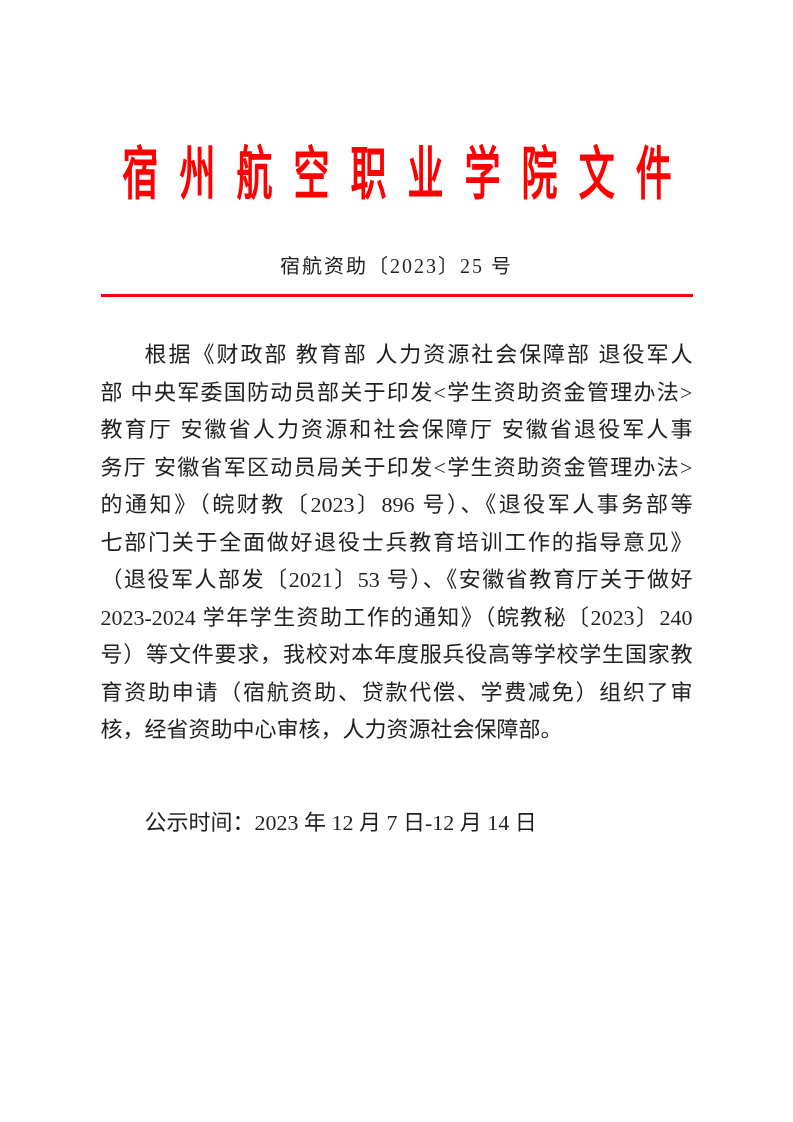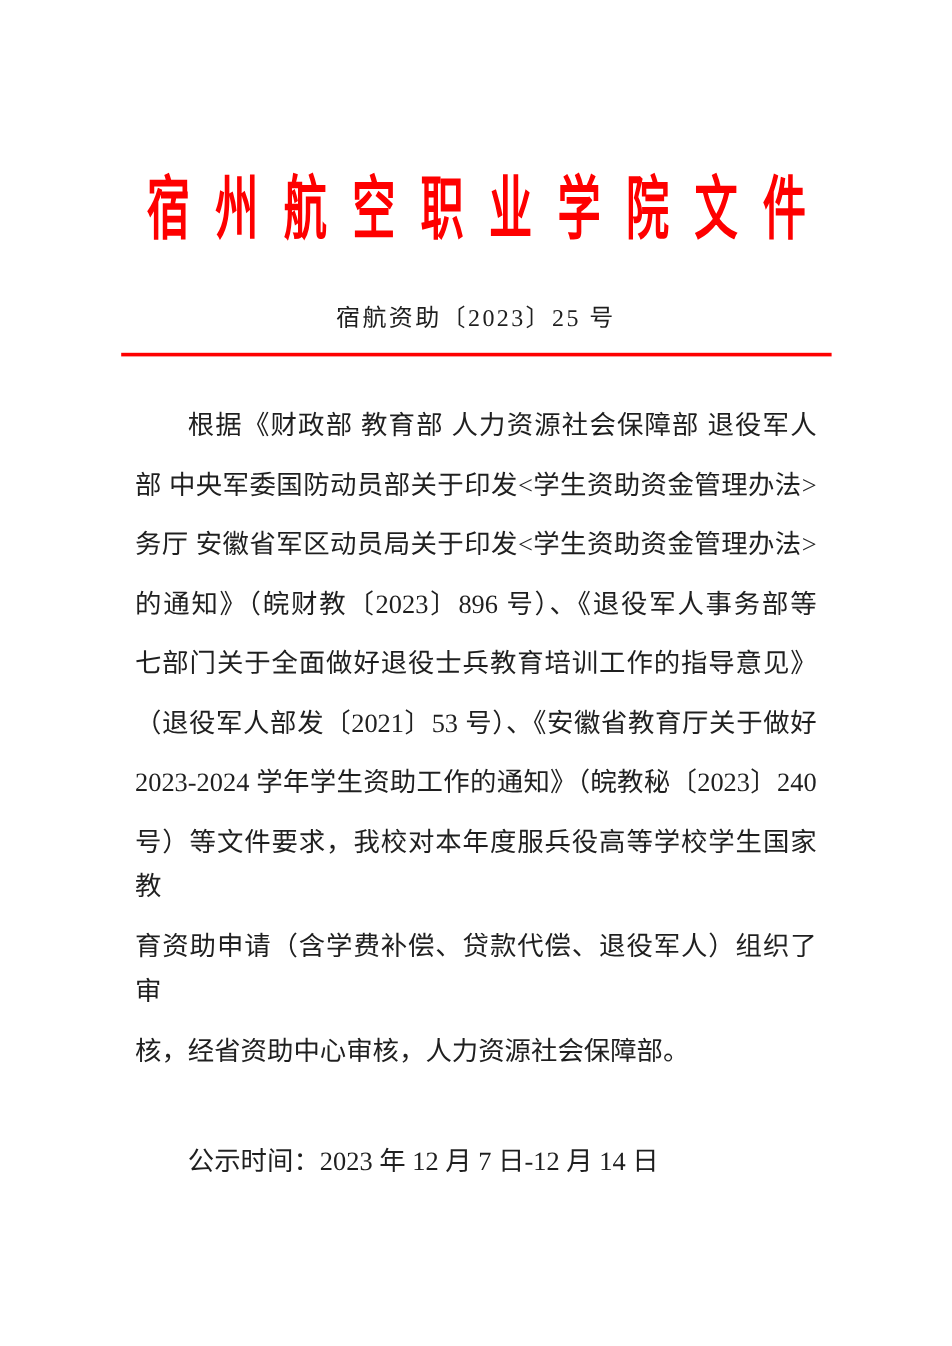--- a/index.html
+++ b/index.html
@@ -58,21 +58,21 @@
     line-height: 36px;
     color: var(--title-ink);
     white-space: nowrap;
   }
   .body-text {
     width: 592px;
     margin: 39px auto 0;
     font-size: 22px;
     line-height: 37.5px;
   }
-  .body-text p, .footer-block p { margin: 12px; }
+  .body-text p, .footer-block p { margin: 0; }
   .line-fill {
     text-align: justify;
     text-align-last: justify;
   }
   .line-left {
     text-align: left;
     text-align-last: left;
   }
   .indent { text-indent: 2em; }
   .footer-block {
@@ -92,27 +92,28 @@
   </div>
 
   <div class="doc-number">宿航资助〔2023〕25 号</div>
 
   <div class="red-rule"></div>
 
 
   <div class="body-text">
     <p class="line-fill indent">根据《财政部 教育部 人力资源社会保障部 退役军人</p>
     <p class="line-fill">部 中央军委国防动员部关于印发&lt;学生资助资金管理办法&gt;</p>
+    <p class="line-fill">教育厅 安徽省人力资源和社会保障厅 安徽省退役军人事</p>
     <p class="line-fill">务厅 安徽省军区动员局关于印发&lt;学生资助资金管理办法&gt;</p>
     <p class="line-fill">的通知》（皖财教〔2023〕896 号）、《退役军人事务部等</p>
     <p class="line-fill">七部门关于全面做好退役士兵教育培训工作的指导意见》</p>
     <p class="line-fill">（退役军人部发〔2021〕53 号）、《安徽省教育厅关于做好</p>
     <p class="line-fill">2023-2024 学年学生资助工作的通知》（皖教秘〔2023〕240</p>
     <p class="line-fill">号）等文件要求，我校对本年度服兵役高等学校学生国家教</p>
-    <p class="line-fill">育资助申请（含学费补偿、贷款代偿、退役军人）组织了审</p>
+    <p class="line-fill">育资助申请（宿航资助、贷款代偿、学费减免）组织了审</p>
     <p class="line-left">核，经省资助中心审核，人力资源社会保障部。</p>
   </div>
 
   <div class="footer-block">
     <p class="line-left indent">公示时间：2023 年 12 月 7 日-12 月 14 日</p>
   </div>
 
 </div>
 
 </body></html>

